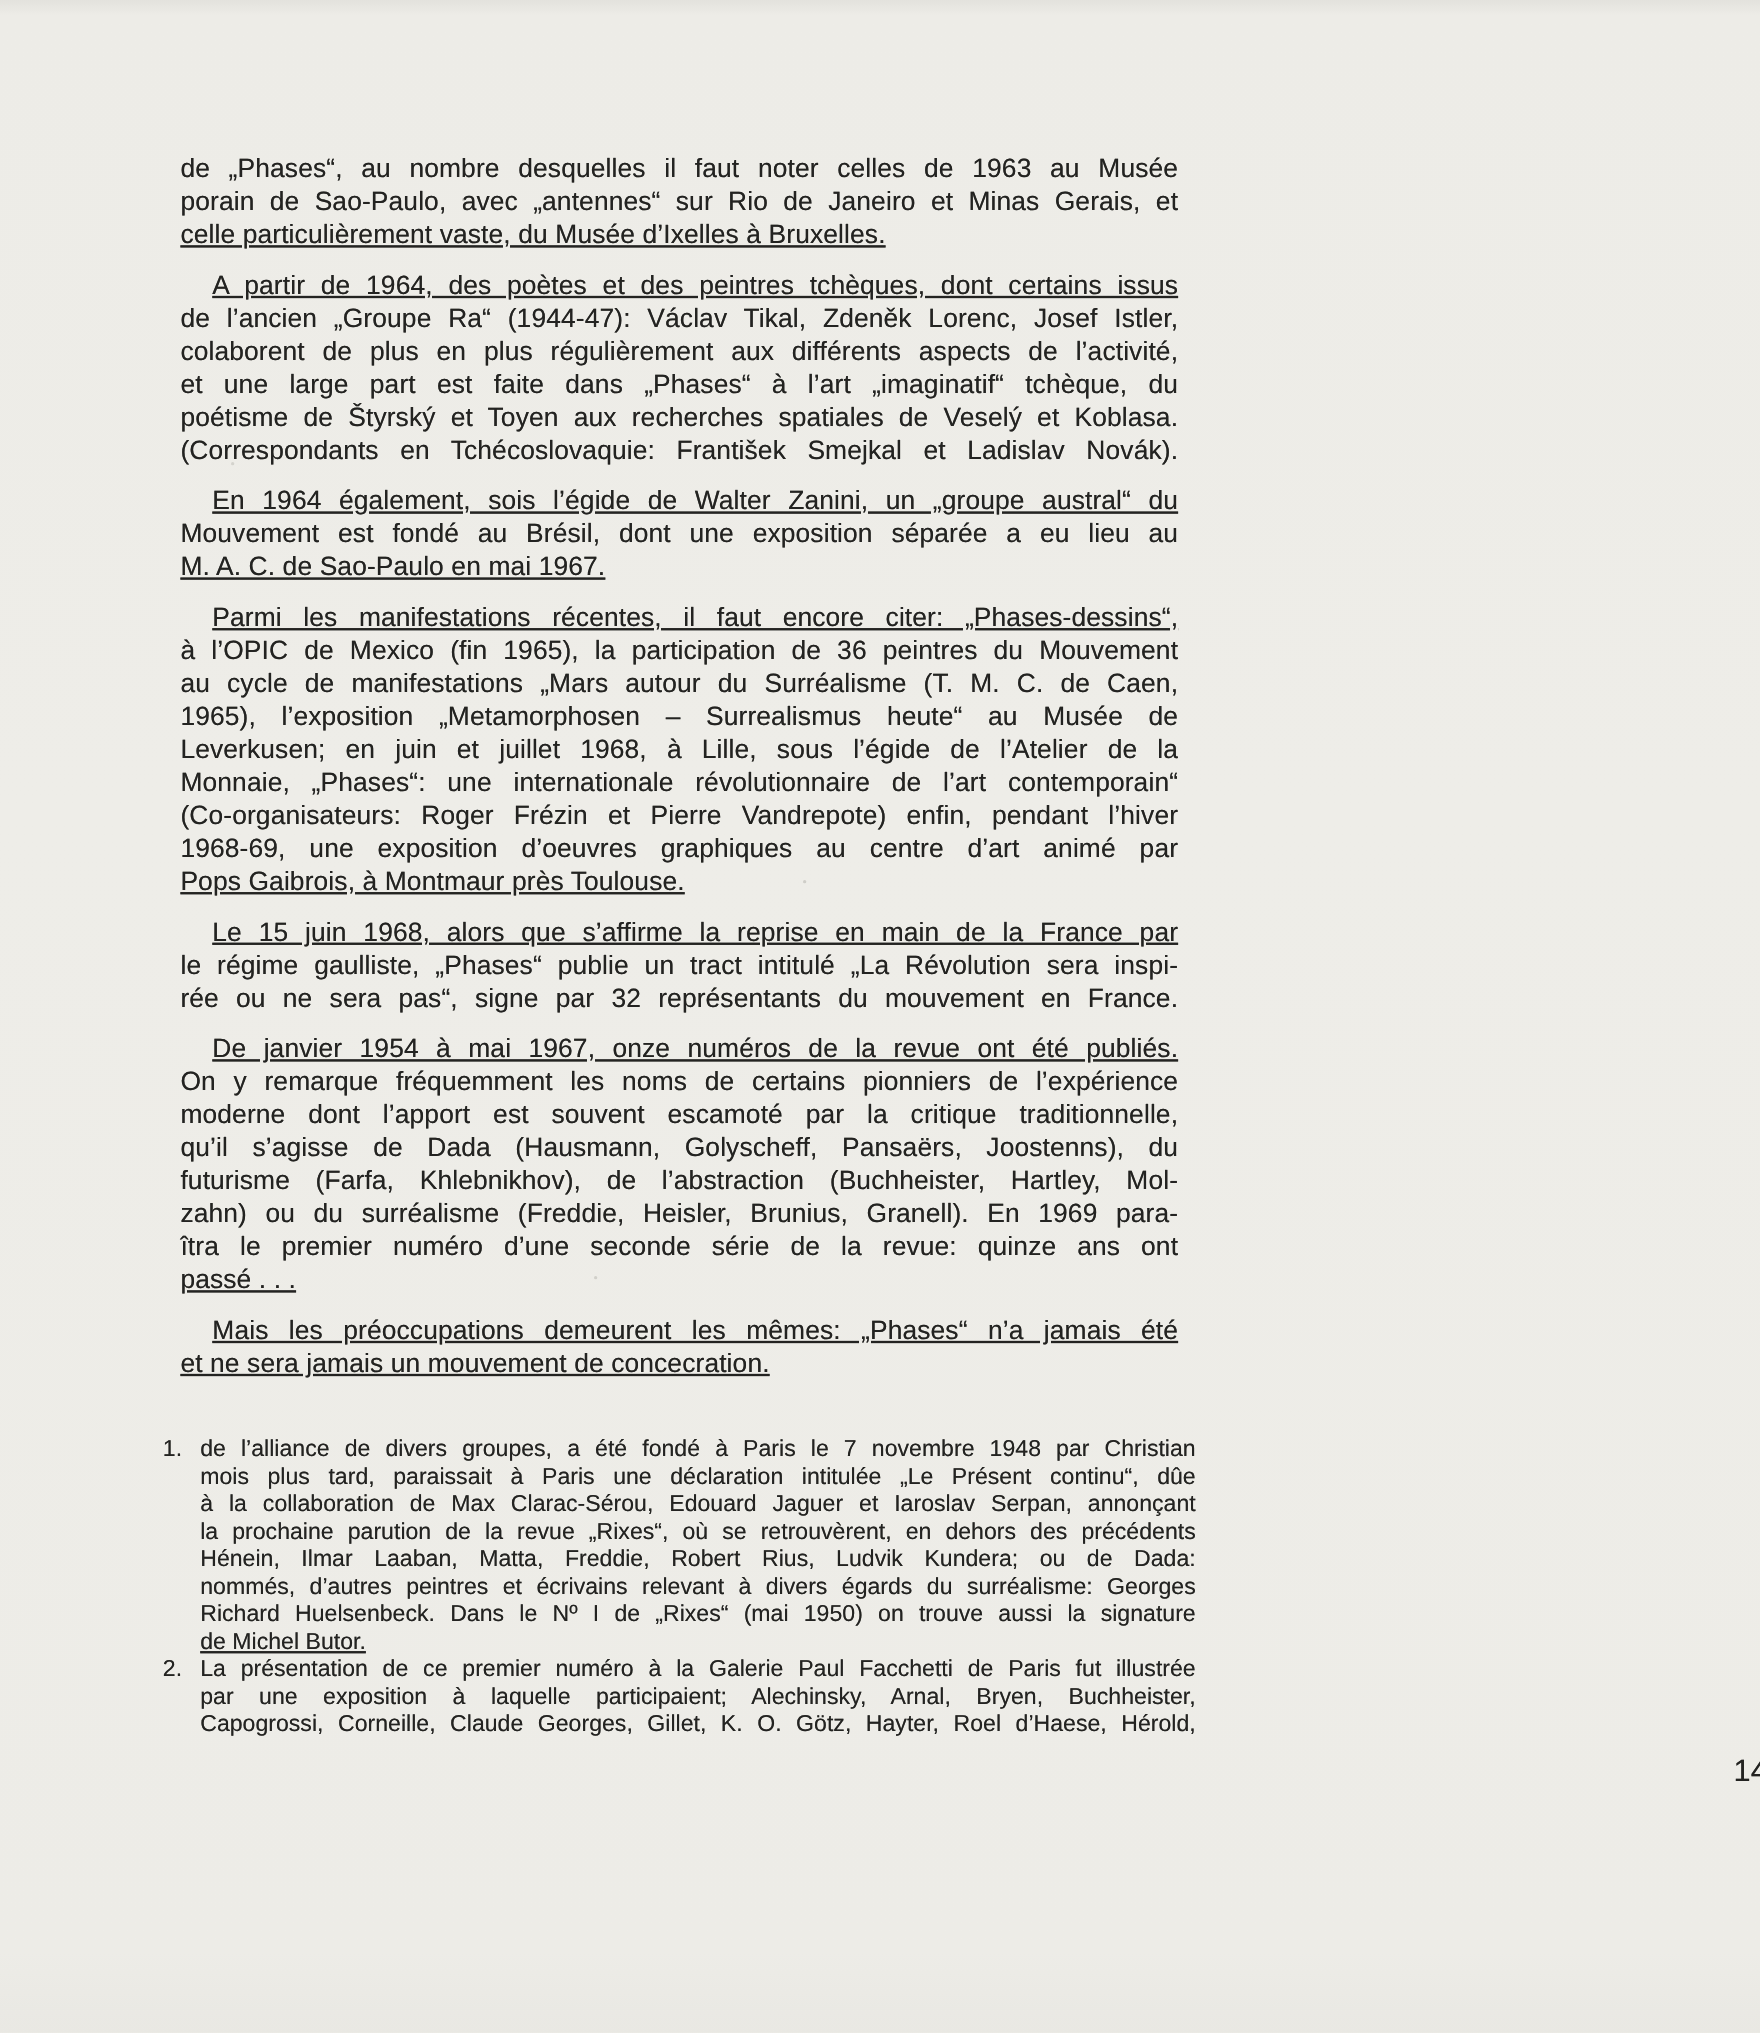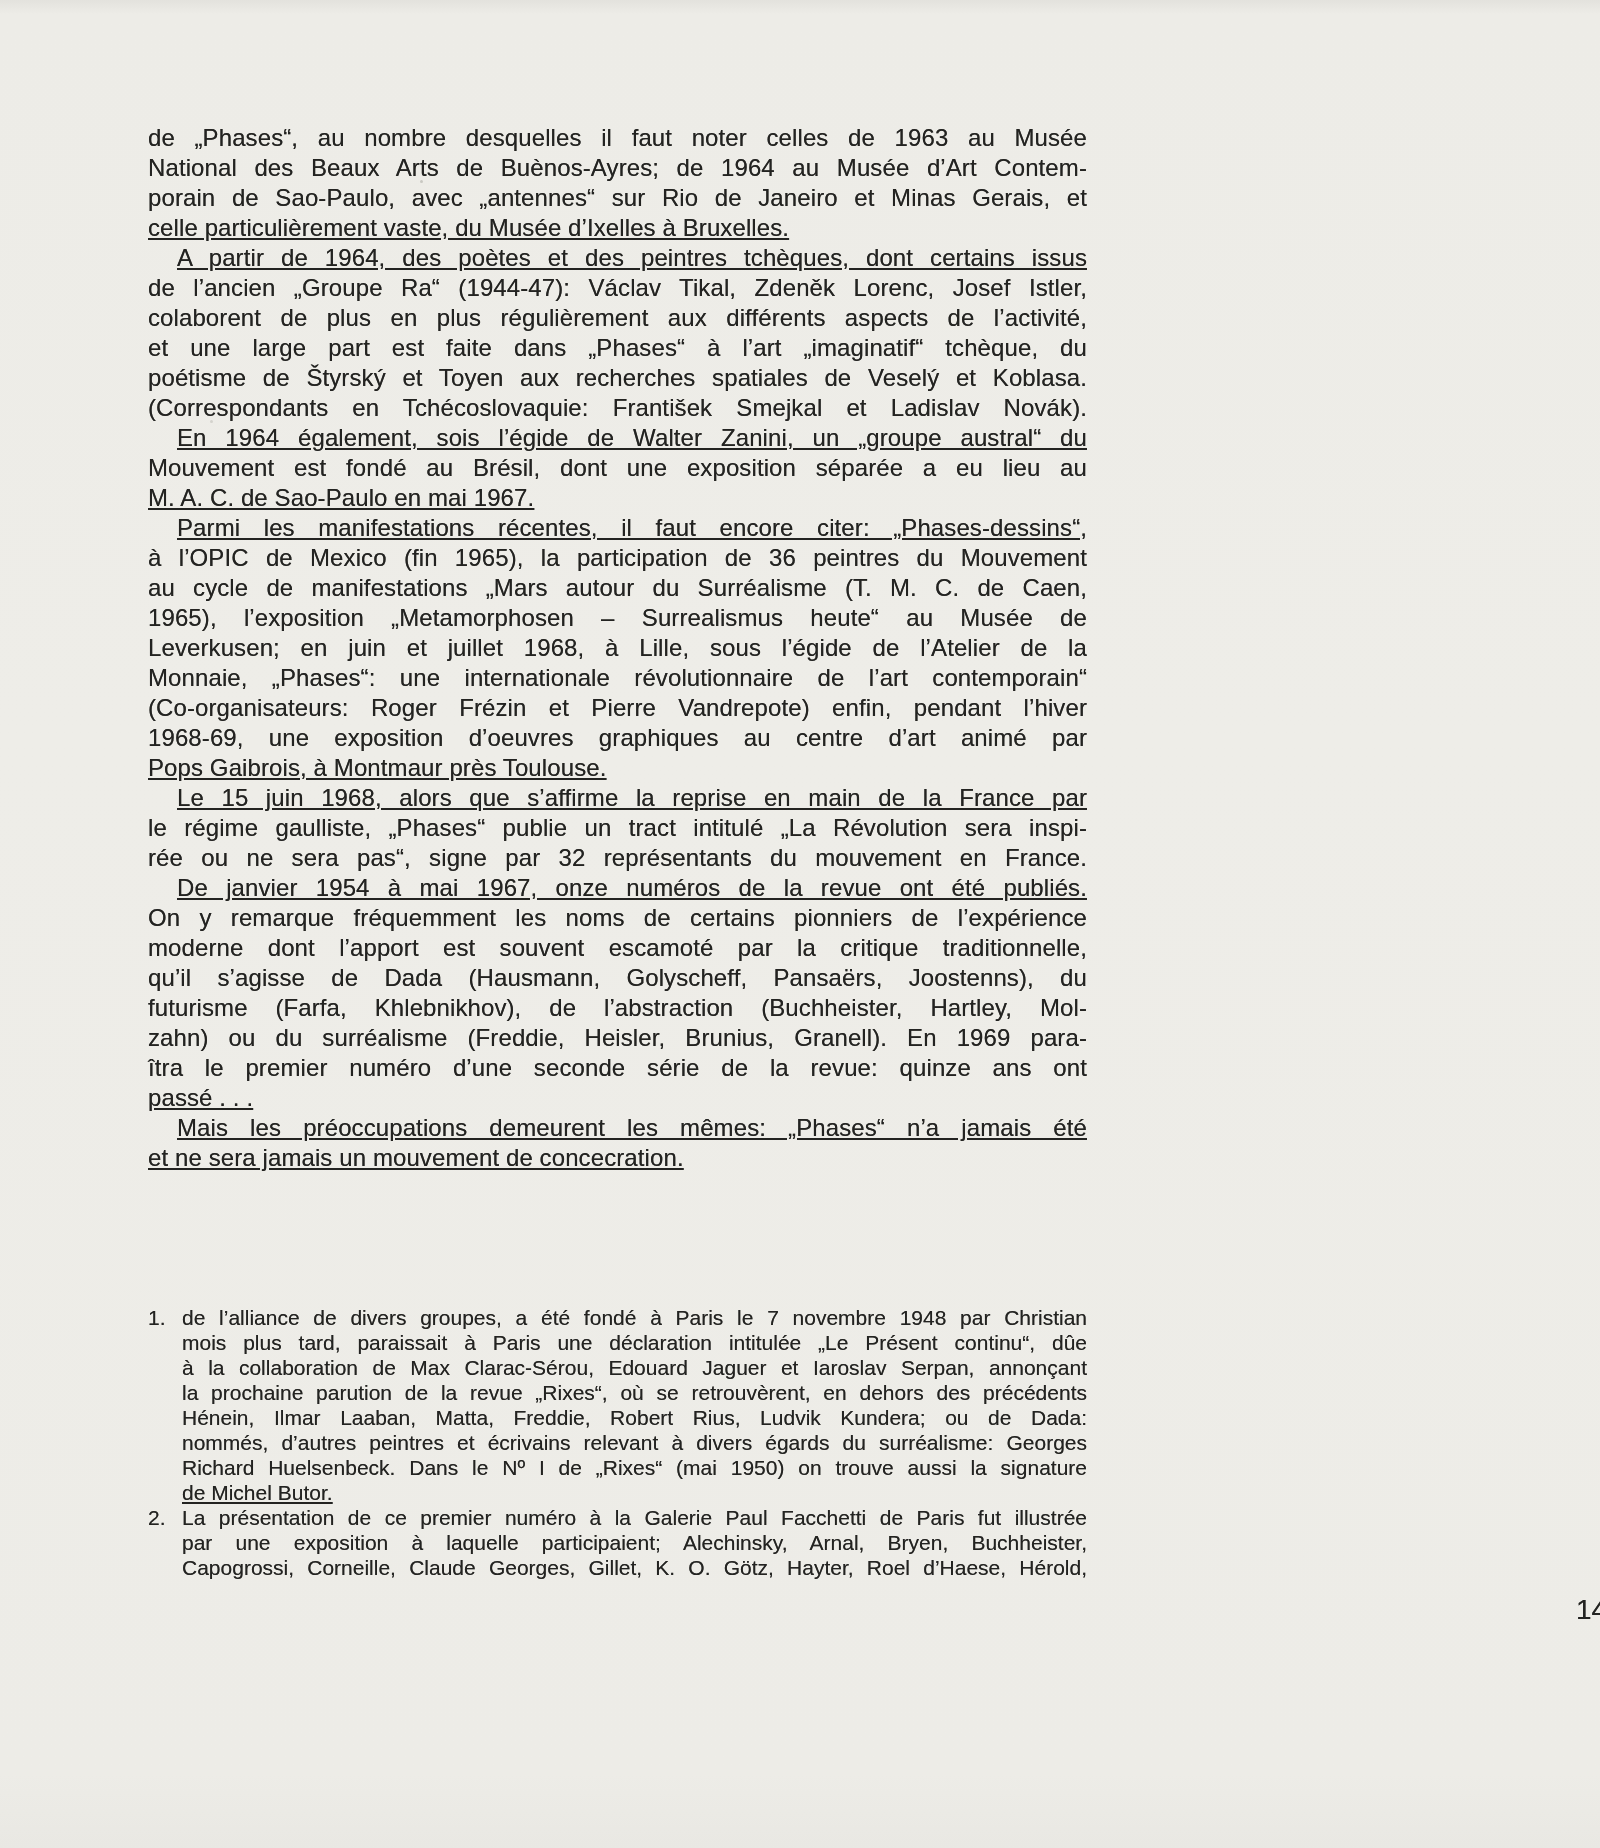--- a/index.html
+++ b/index.html
@@ -27,21 +27,21 @@
     font-size: 24px; line-height: 30px;
     letter-spacing: 0.1px;
     text-shadow: 0 0 0.6px rgba(30,30,28,0.65);
   }
   .footnotes {
     position: absolute;
     left: 148px; top: 1305px; width: 939px;
     font-size: 21px; line-height: 25px;
     text-shadow: 0 0 0.5px rgba(30,30,28,0.6);
   }
-  .para { margin: 0; }
+  .para { margin: 16px; }
   .line {
     text-align: justify;
     text-align-last: justify;
   }
   .line.short {
     text-align-last: left;
     text-decoration: underline;
   }
   .line.indent { text-indent: 29px; text-decoration: underline; }
   .footnote { position: relative; padding-left: 34px; }
@@ -55,21 +55,20 @@
   }
 </style>
 </head>
 <body>
 
 <div class="page">
   <div class="speck" style="left:420px; top:180px;"></div>
   <main class="body-text">
       <div class="para">
         <div class="line">de „Phases“, au nombre desquelles il faut noter celles de 1963 au Musée</div>
-        <div class="line">National des Beaux Arts de Buènos-Ayres; de 1964 au Musée d’Art Contem-</div>
         <div class="line">porain de Sao-Paulo, avec „antennes“ sur Rio de Janeiro et Minas Gerais, et</div>
         <div class="line short">celle particulièrement vaste, du Musée d’Ixelles à Bruxelles.</div>
       </div>
       <div class="para">
         <div class="line indent">A partir de 1964, des poètes et des peintres tchèques, dont certains issus</div>
         <div class="line">de l’ancien „Groupe Ra“ (1944-47): Václav Tikal, Zdeněk Lorenc, Josef Istler,</div>
         <div class="line">colaborent de plus en plus régulièrement aux différents aspects de l’activité,</div>
         <div class="line">et une large part est faite dans „Phases“ à l’art „imaginatif“ tchèque, du</div>
         <div class="line">poétisme de Štyrský et Toyen aux recherches spatiales de Veselý et Koblasa.</div>
         <div class="line">(Correspondants en Tchécoslovaquie: František Smejkal et Ladislav Novák).</div>

